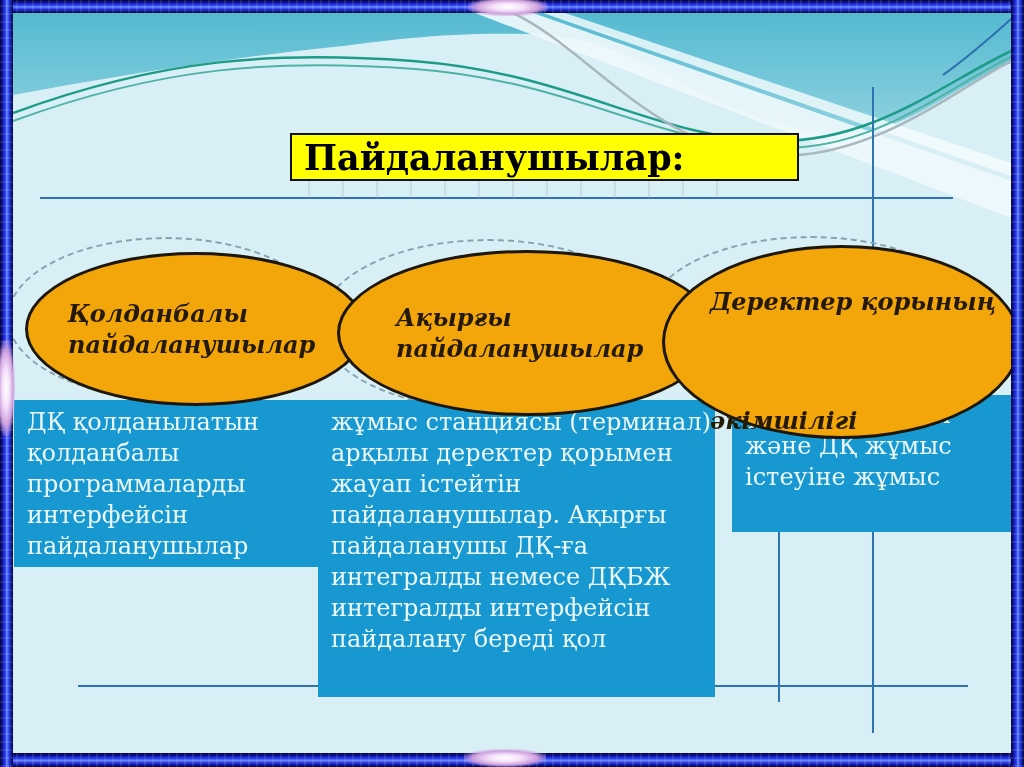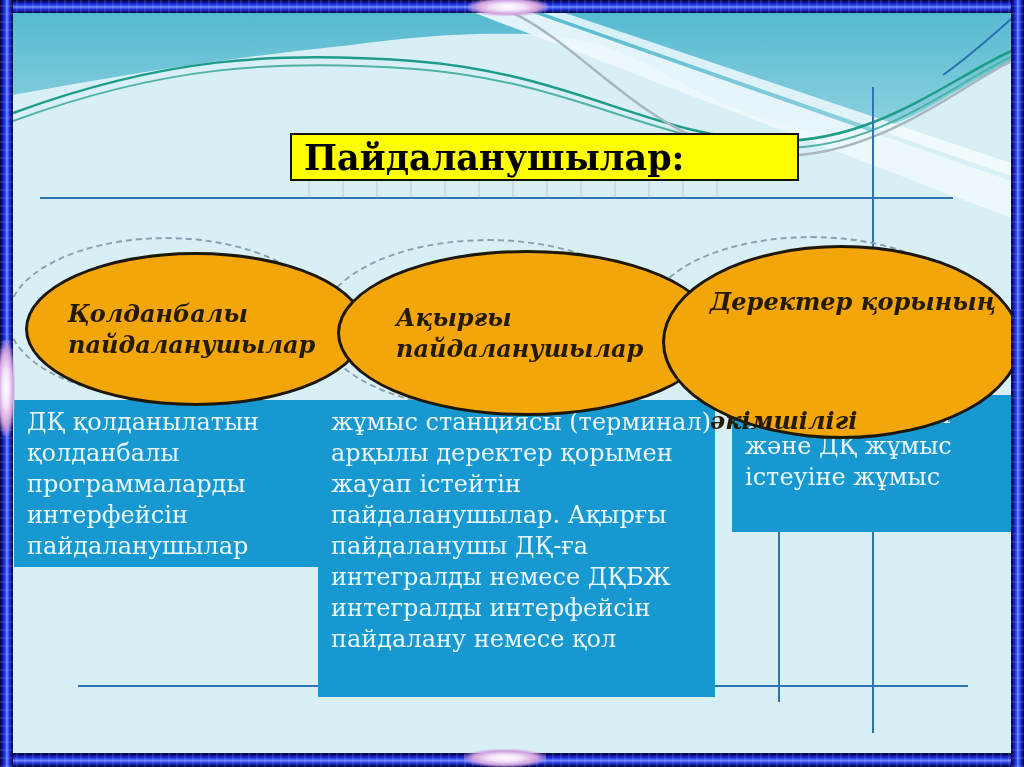--- a/index.html
+++ b/index.html
@@ -116,21 +116,21 @@
     </div>
 
     <div class="dbox" style="left:305px;top:387px;width:384px;height:290px;padding:7px 0 0 13px;">
       <div class="bline">жұмыс станциясы (терминал)</div>
       <div class="bline">арқылы деректер қорымен</div>
       <div class="bline">жауап істейтін</div>
       <div class="bline">пайдаланушылар. Ақырғы</div>
       <div class="bline">пайдаланушы ДҚ-ға</div>
       <div class="bline">интегралды немесе ДҚБЖ</div>
       <div class="bline">интегралды интерфейсін</div>
-      <div class="bline">пайдалану немесе қол</div>
+      <div class="bline">пайдалану береді қол</div>
     </div>
 
     <div class="dbox" style="left:719px;top:382px;width:275px;height:132px;padding:5px 0 0 13px;">
       <div class="bline">ұйымдастырады</div>
       <div class="bline">және ДҚ жұмыс</div>
       <div class="bline">істеуіне жұмыс</div>
     </div>
 
   </div>
 </div>

